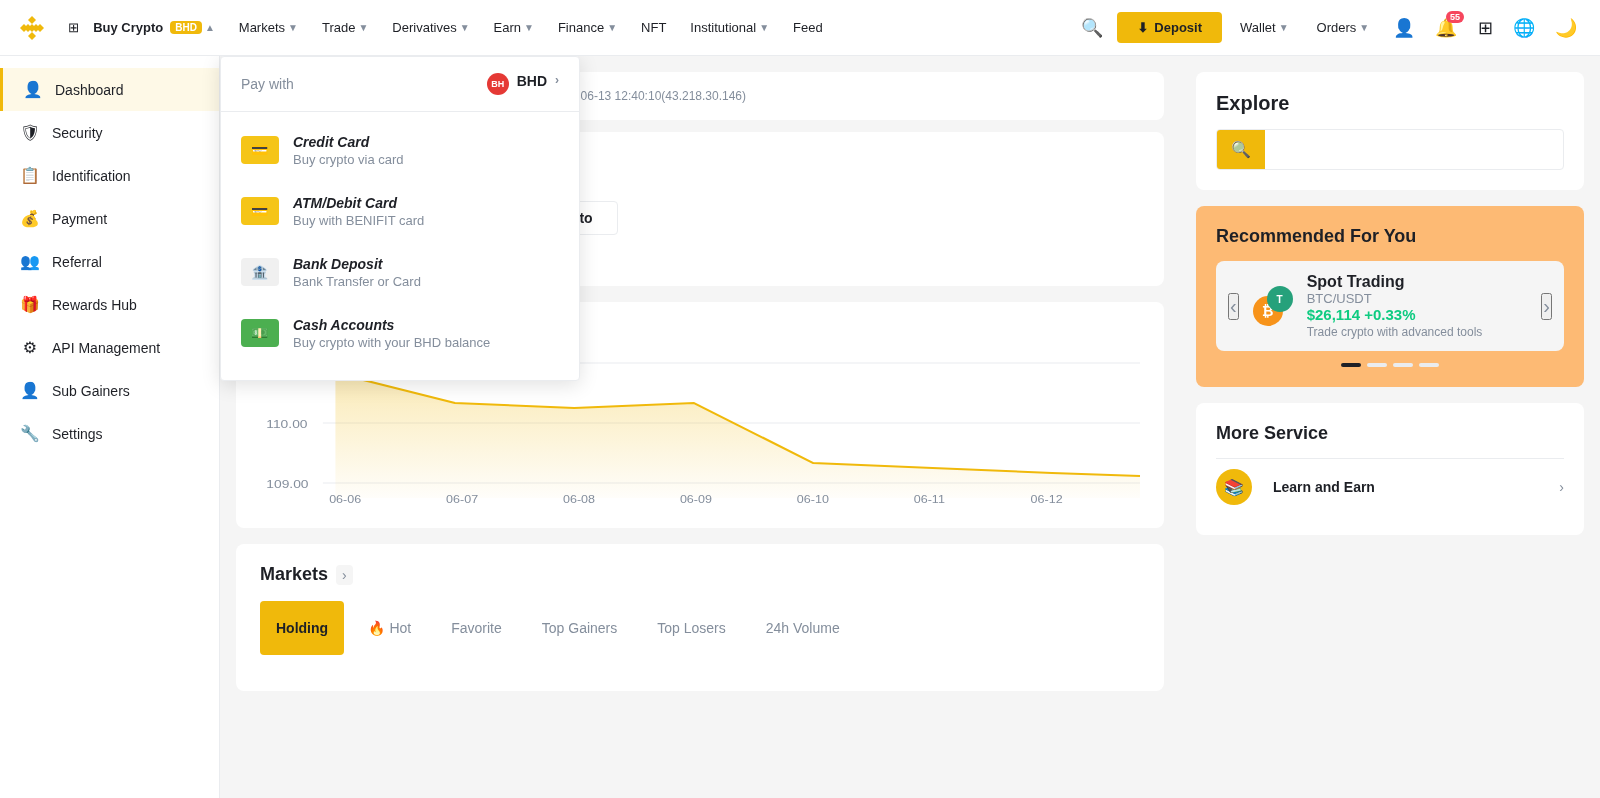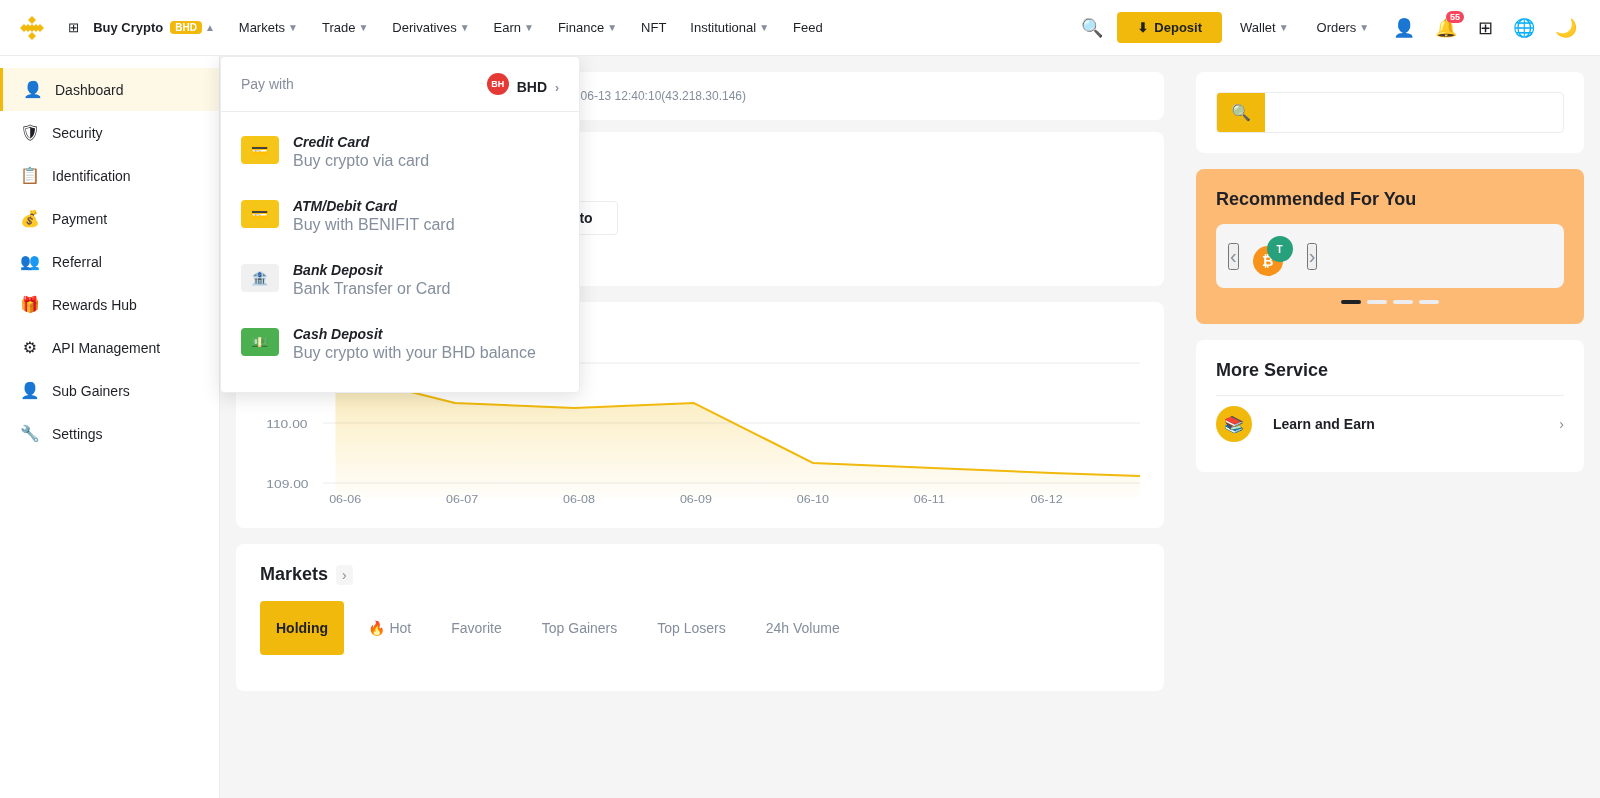--- a/index.html
+++ b/index.html
@@ -39,29 +39,29 @@
     .pay-dropdown {
       position: absolute; left: 220px; top: 0;
       background: #fff; border: 1px solid #eaecef;
       border-radius: 4px; width: 360px;
       box-shadow: 0 4px 20px rgba(0,0,0,0.12);
       padding: 16px 0;
       pointer-events: all;
     }
     .pay-header { display: flex; align-items: center; justify-content: space-between; padding: 0 20px 16px; border-bottom: 1px solid #eaecef; margin-bottom: 8px; }
     .pay-header-label { font-size: 14px; color: #848e9c; }
-    .pay-currency { display: flex; align-items: flex-end; gap: 8px; font-weight: 600; font-size: 14px; }
+    .pay-currency { display: flex; align-items: flex-start; gap: 8px; font-weight: 600; font-size: 14px; }
     .bhd-dot { width: 22px; height: 22px; border-radius: 50%; background: #e53935; display: flex; align-items: center; justify-content: center; color: #fff; font-size: 9px; font-weight: 700; }
     .pay-chevron { color: #848e9c; font-size: 12px; }
     .pay-option { display: flex; align-items: flex-start; gap: 14px; padding: 14px 20px; cursor: pointer; }
     .pay-option-icon { width: 38px; height: 28px; background: #f5c518; border-radius: 4px; display: flex; align-items: center; justify-content: center; font-size: 14px; flex-shrink: 0; margin-top: 2px; }
     .pay-option-icon.bank { background: #f0f0f0; }
     .pay-option-icon.cash { background: #4caf50; }
     .pay-option-title { font-size: 14px; font-weight: 600; color: #1e2026; font-style: italic; }
-    .pay-option-subtitle { font-size: 16px; color: #848e9c; margin-top: 2px; }
+    .pay-option-subtitle { font-size: 13px; color: #848e9c; margin-top: 2px; }
     .settings-gear { font-size: 20px; cursor: pointer; color: #848e9c; }
     .twitter-link { font-size: 13px; color: #848e9c; cursor: pointer; }
     .login-time { font-size: 12px; color: #848e9c; margin-left: 20px; }
 
     
     .balance-section { background: #fff; border-radius: 8px; padding: 20px 24px; margin-bottom: 16px; display: flex; align-items: flex-start; justify-content: space-between; }
     .balance-left {}
     .balance-amount { font-size: 32px; font-weight: 700; color: #1e2026; margin-bottom: 12px; }
     .balance-actions { display: flex; gap: 10px; margin-bottom: 16px; }
     .btn-deposit { background: #f0b90b; color: #1e2026; border: none; padding: 8px 24px; border-radius: 4px; font-weight: 600; cursor: pointer; font-size: 14px; }
@@ -329,33 +329,40 @@
             <button class="market-tab">Top Losers</button>
             <button class="market-tab">24h Volume</button>
           </div>
       </div>
 
     </div>
 
     <div class="right-panel">
 
       <div class="explore-card">
+        <div class="explore-title">Explore</div>
         <div class="explore-search">
           <button class="explore-search-btn">🔍</button>
         </div>
       </div>
 
       <div class="recommended-card">
         <div class="recommended-title">Recommended For You</div>
         <div class="rec-item">
           <button class="rec-arrow-left">‹</button>
           <div class="coin-icon-group">
             <div class="coin-btc">₿</div>
             <div class="coin-usdt">T</div>
           </div>
+          <div class="rec-info">
+            <div class="rec-name">Spot Trading</div>
+            <div class="rec-pair">BTC/USDT</div>
+            <div class="rec-price">$26,114 +0.33%</div>
+            <div class="rec-desc">Trade crypto with advanced tools</div>
+          </div>
           <button class="rec-arrow-right">›</button>
         </div>
         <div class="carousel-dots">
           <div class="dot active"></div>
           <div class="dot"></div>
           <div class="dot"></div>
           <div class="dot"></div>
         </div>
       </div>
 
@@ -400,21 +407,21 @@
           <div class="pay-option">
       <div class="pay-option-icon bank" style="background:#f0f0f0">🏦</div>
       <div>
         <div class="pay-option-title">Bank Deposit</div>
         <div class="pay-option-subtitle">Bank Transfer or Card</div>
       </div>
     </div>
           <div class="pay-option">
       <div class="pay-option-icon cash" style="background:#4caf50">💵</div>
       <div>
-        <div class="pay-option-title">Cash Deposit</div>
+        <div class="pay-option-title">Cash Accounts</div>
         <div class="pay-option-subtitle">Buy crypto with your BHD balance</div>
       </div>
     </div>
         </div>
     </div>
   </div>
 
 </div>
 
 </body></html>

